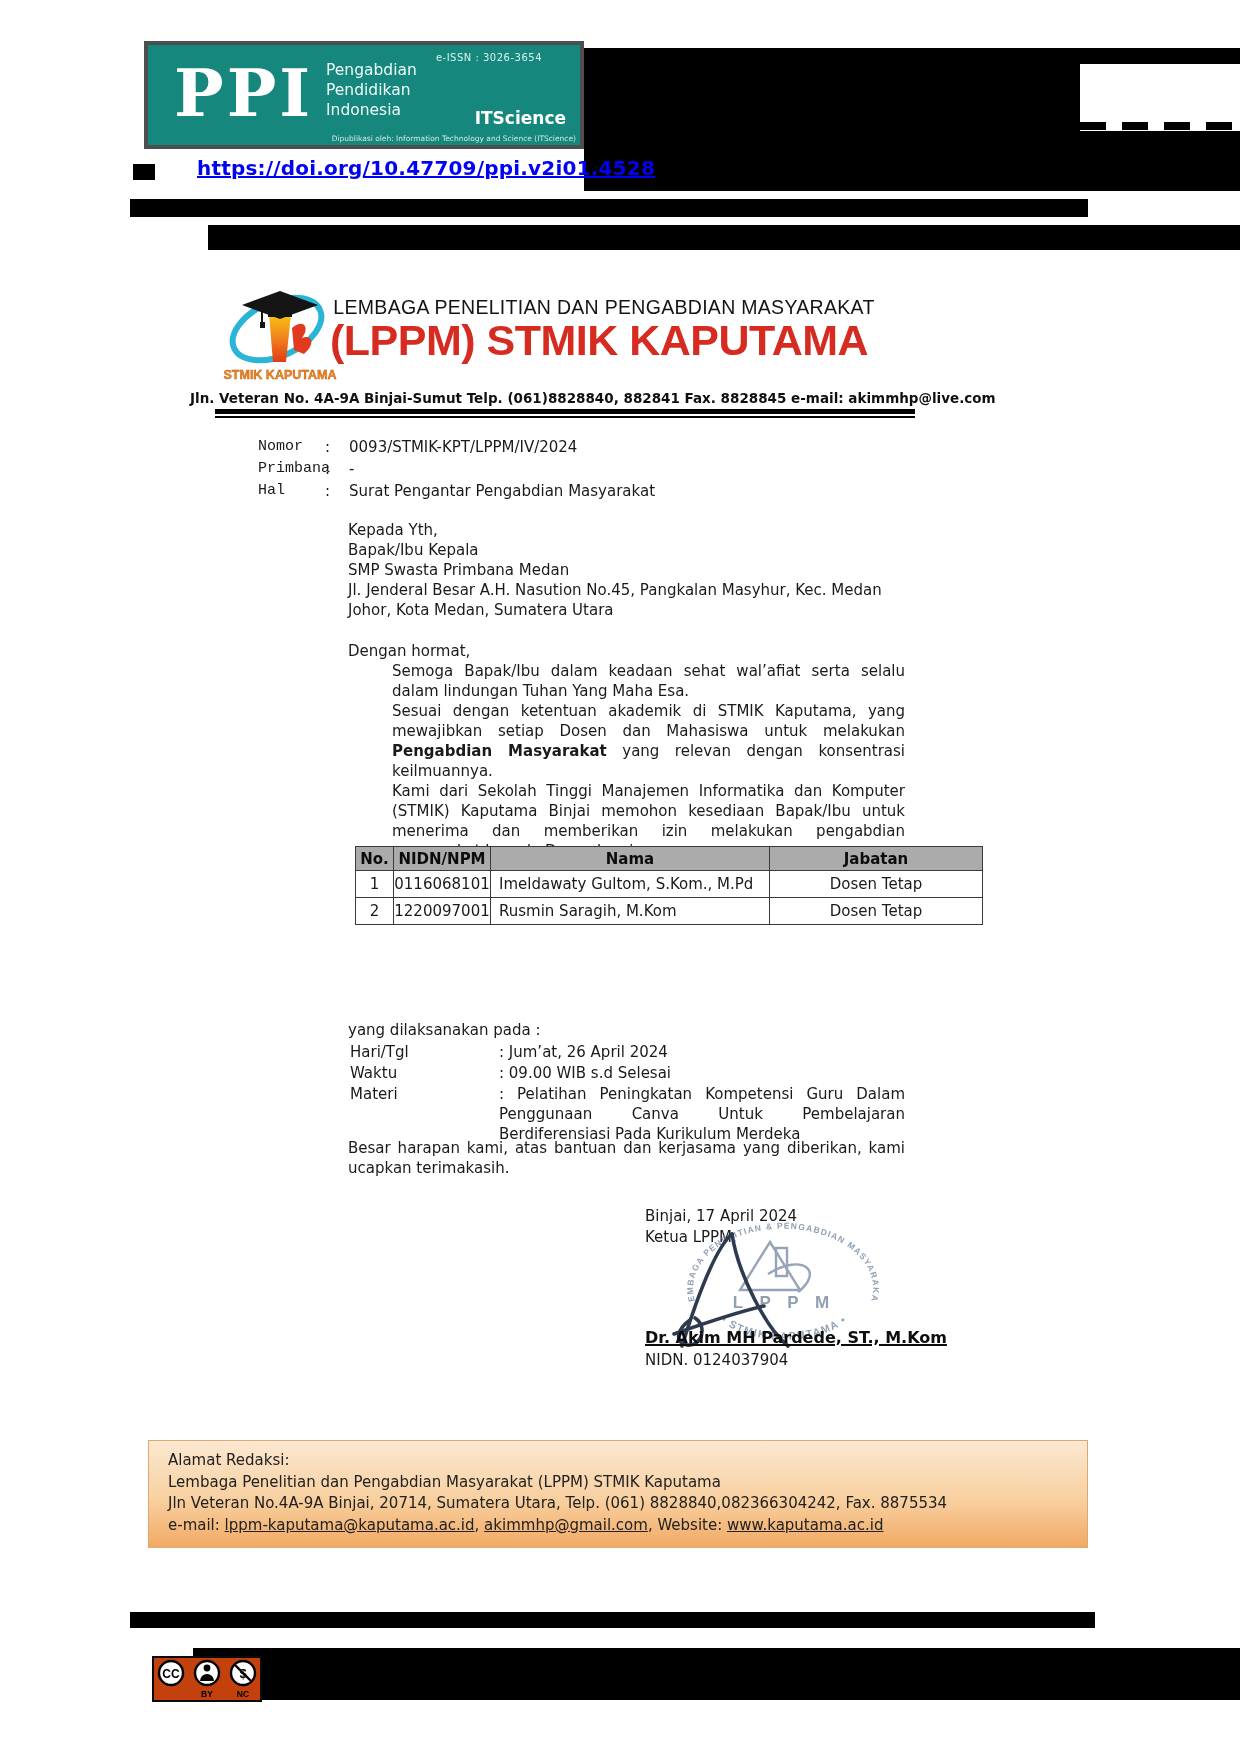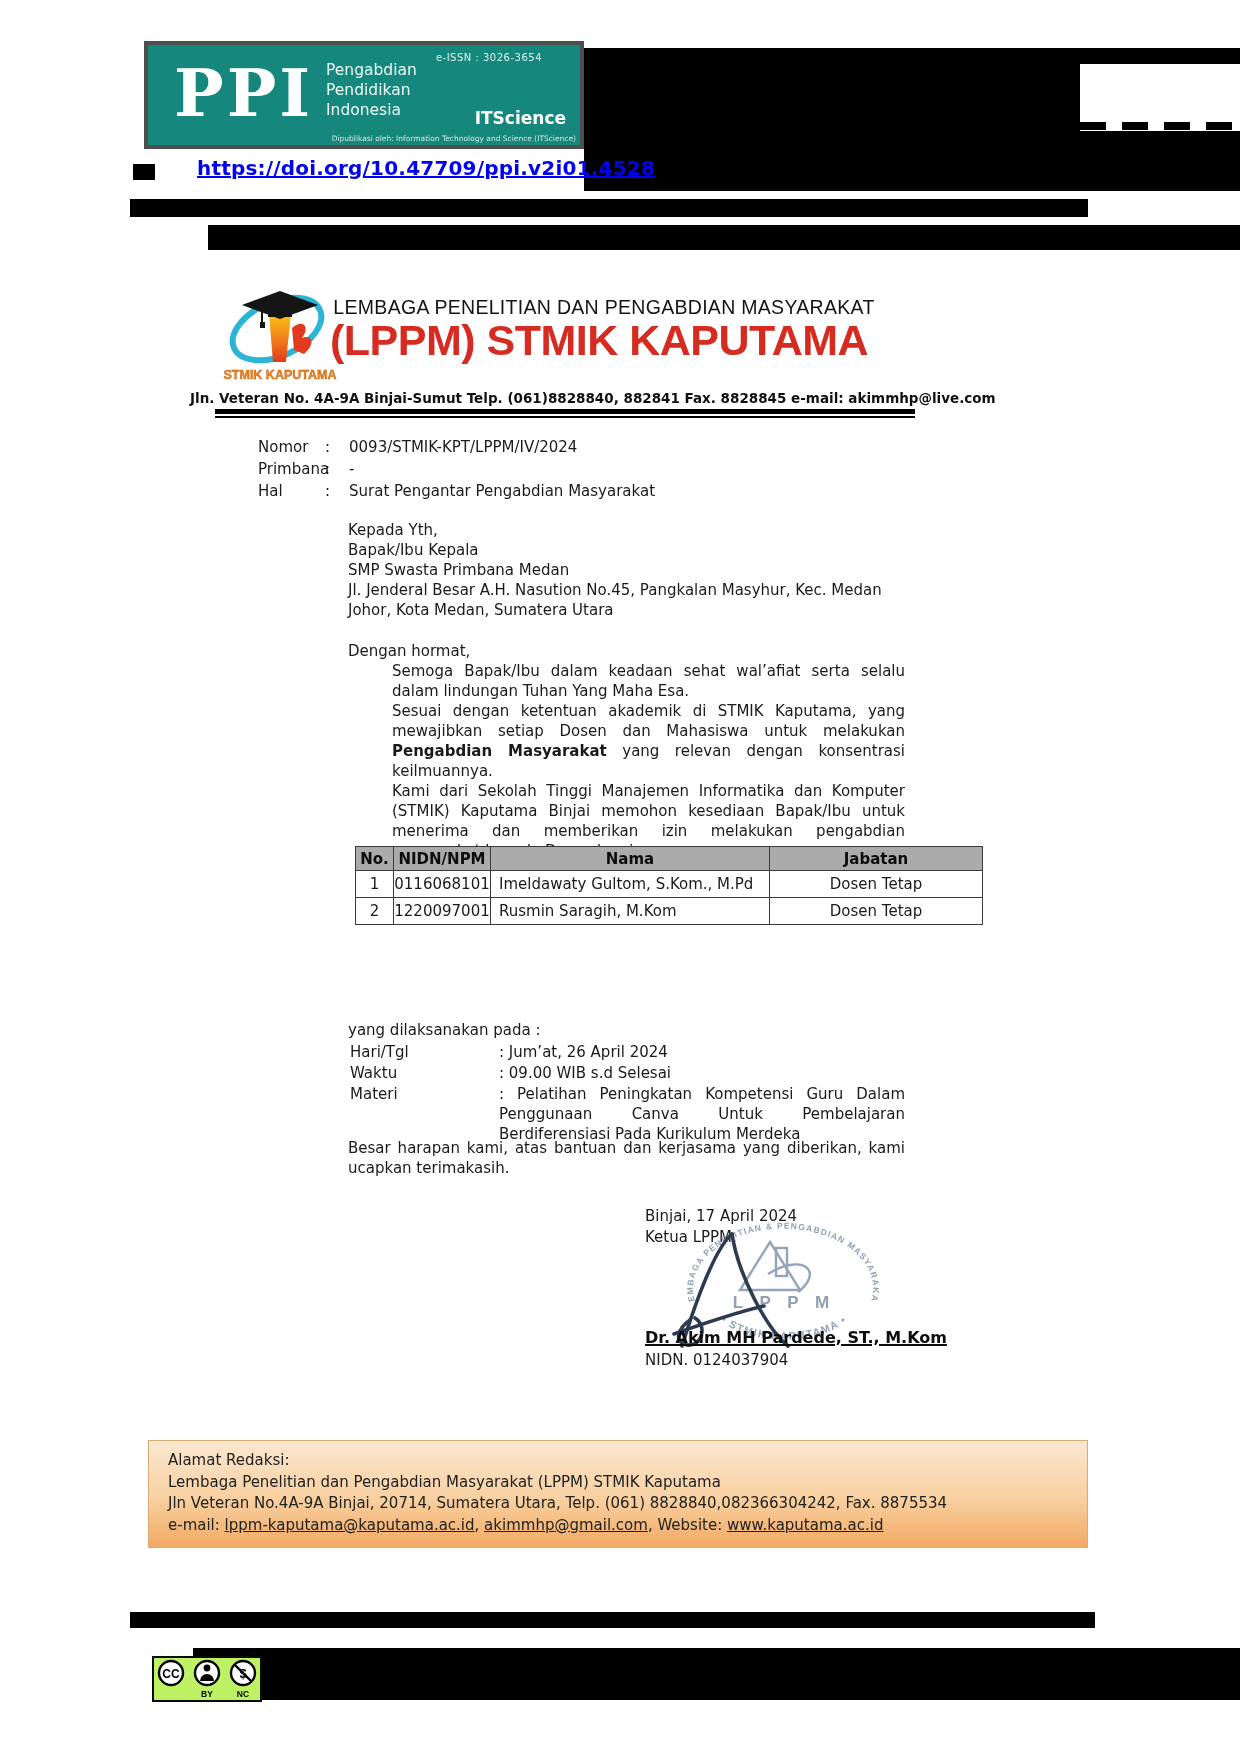--- a/index.html
+++ b/index.html
@@ -72,21 +72,21 @@
     left:190px; top:390px; width:720px; text-align:center;
     font-size:13.5px; font-weight:bold; color:#101010; white-space:nowrap;
   }
   .rule { left:215px; top:409px; width:700px; }
   .rule .r1 { height:5px; background:#000; }
   .rule .r2 { height:2px; background:#000; margin-top:2px; }
 
   
   .meta { left:258px; top:436px; font-size:15px; line-height:22px; }
   .meta .row { display:flex; }
-  .meta .lbl { width:67px; }
+  .meta .lbl { width:67px;font-family:Liberation Mono, monospace; }
   .meta .sep { width:24px; }
 
   
   .recipient { left:348px; top:520px; font-size:15px; line-height:20px; white-space:nowrap; }
 
   
   .body-text { left:348px; top:641px; width:557px; font-size:15px; line-height:20px; }
   .body-text p.j { text-align:justify;margin-left:44px; }
   .body-text b  { font-weight:bold; }
 
@@ -128,21 +128,21 @@
     background:linear-gradient(180deg,#fbe8d1 0%,#f8d0a0 55%,#f2a964 100%);
     border:1px solid #d9ab74;
     padding:9px 20px 0 19px;
     font-size:15px; line-height:21.5px; color:#212121;
   }
   .footer-box .link { text-decoration:underline; cursor:pointer; }
 
   
   .cc-badge {
     left:152px; top:1656px; width:110px; height:46px;
-    background:#bef264; border:2px solid #0a0a0a; z-index:5;
+    background:#c2410c; border:2px solid #0a0a0a; z-index:5;
   }
 </style>
 </head>
 <body>
 
 <div id="page">
 
   <div class="abs banner">
     <div class="ppi">PPI</div>
     <div class="jname">

